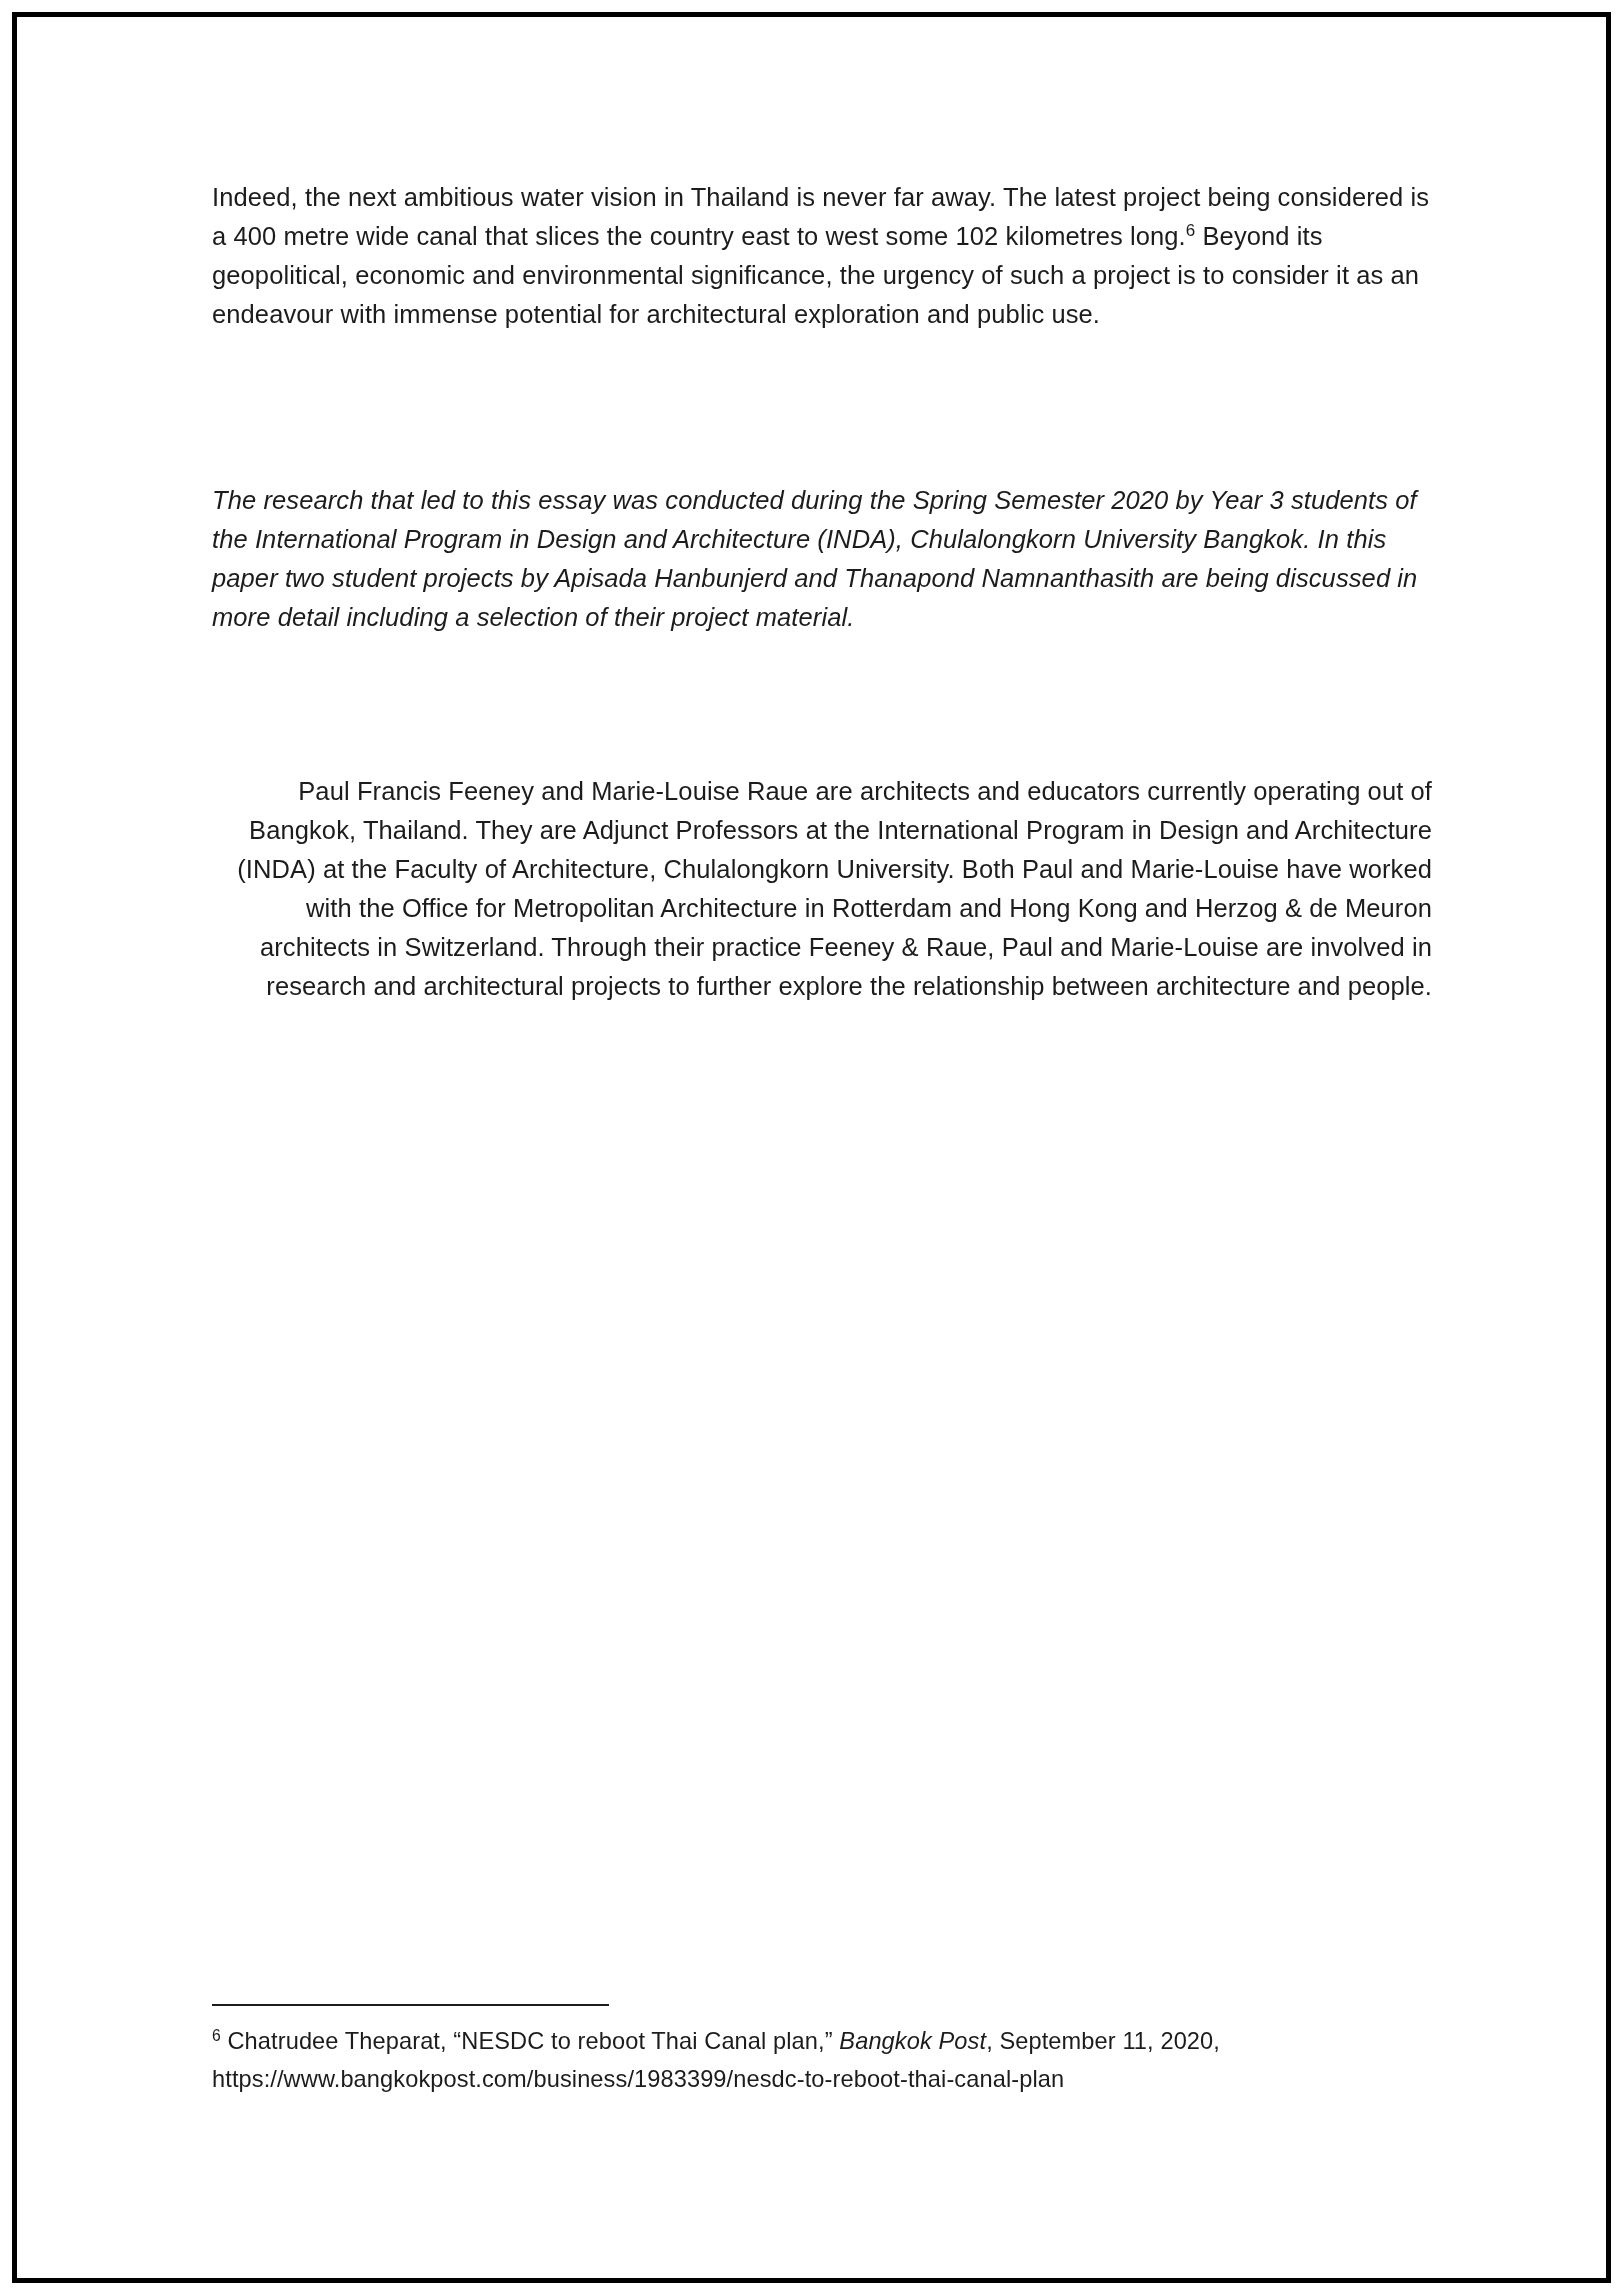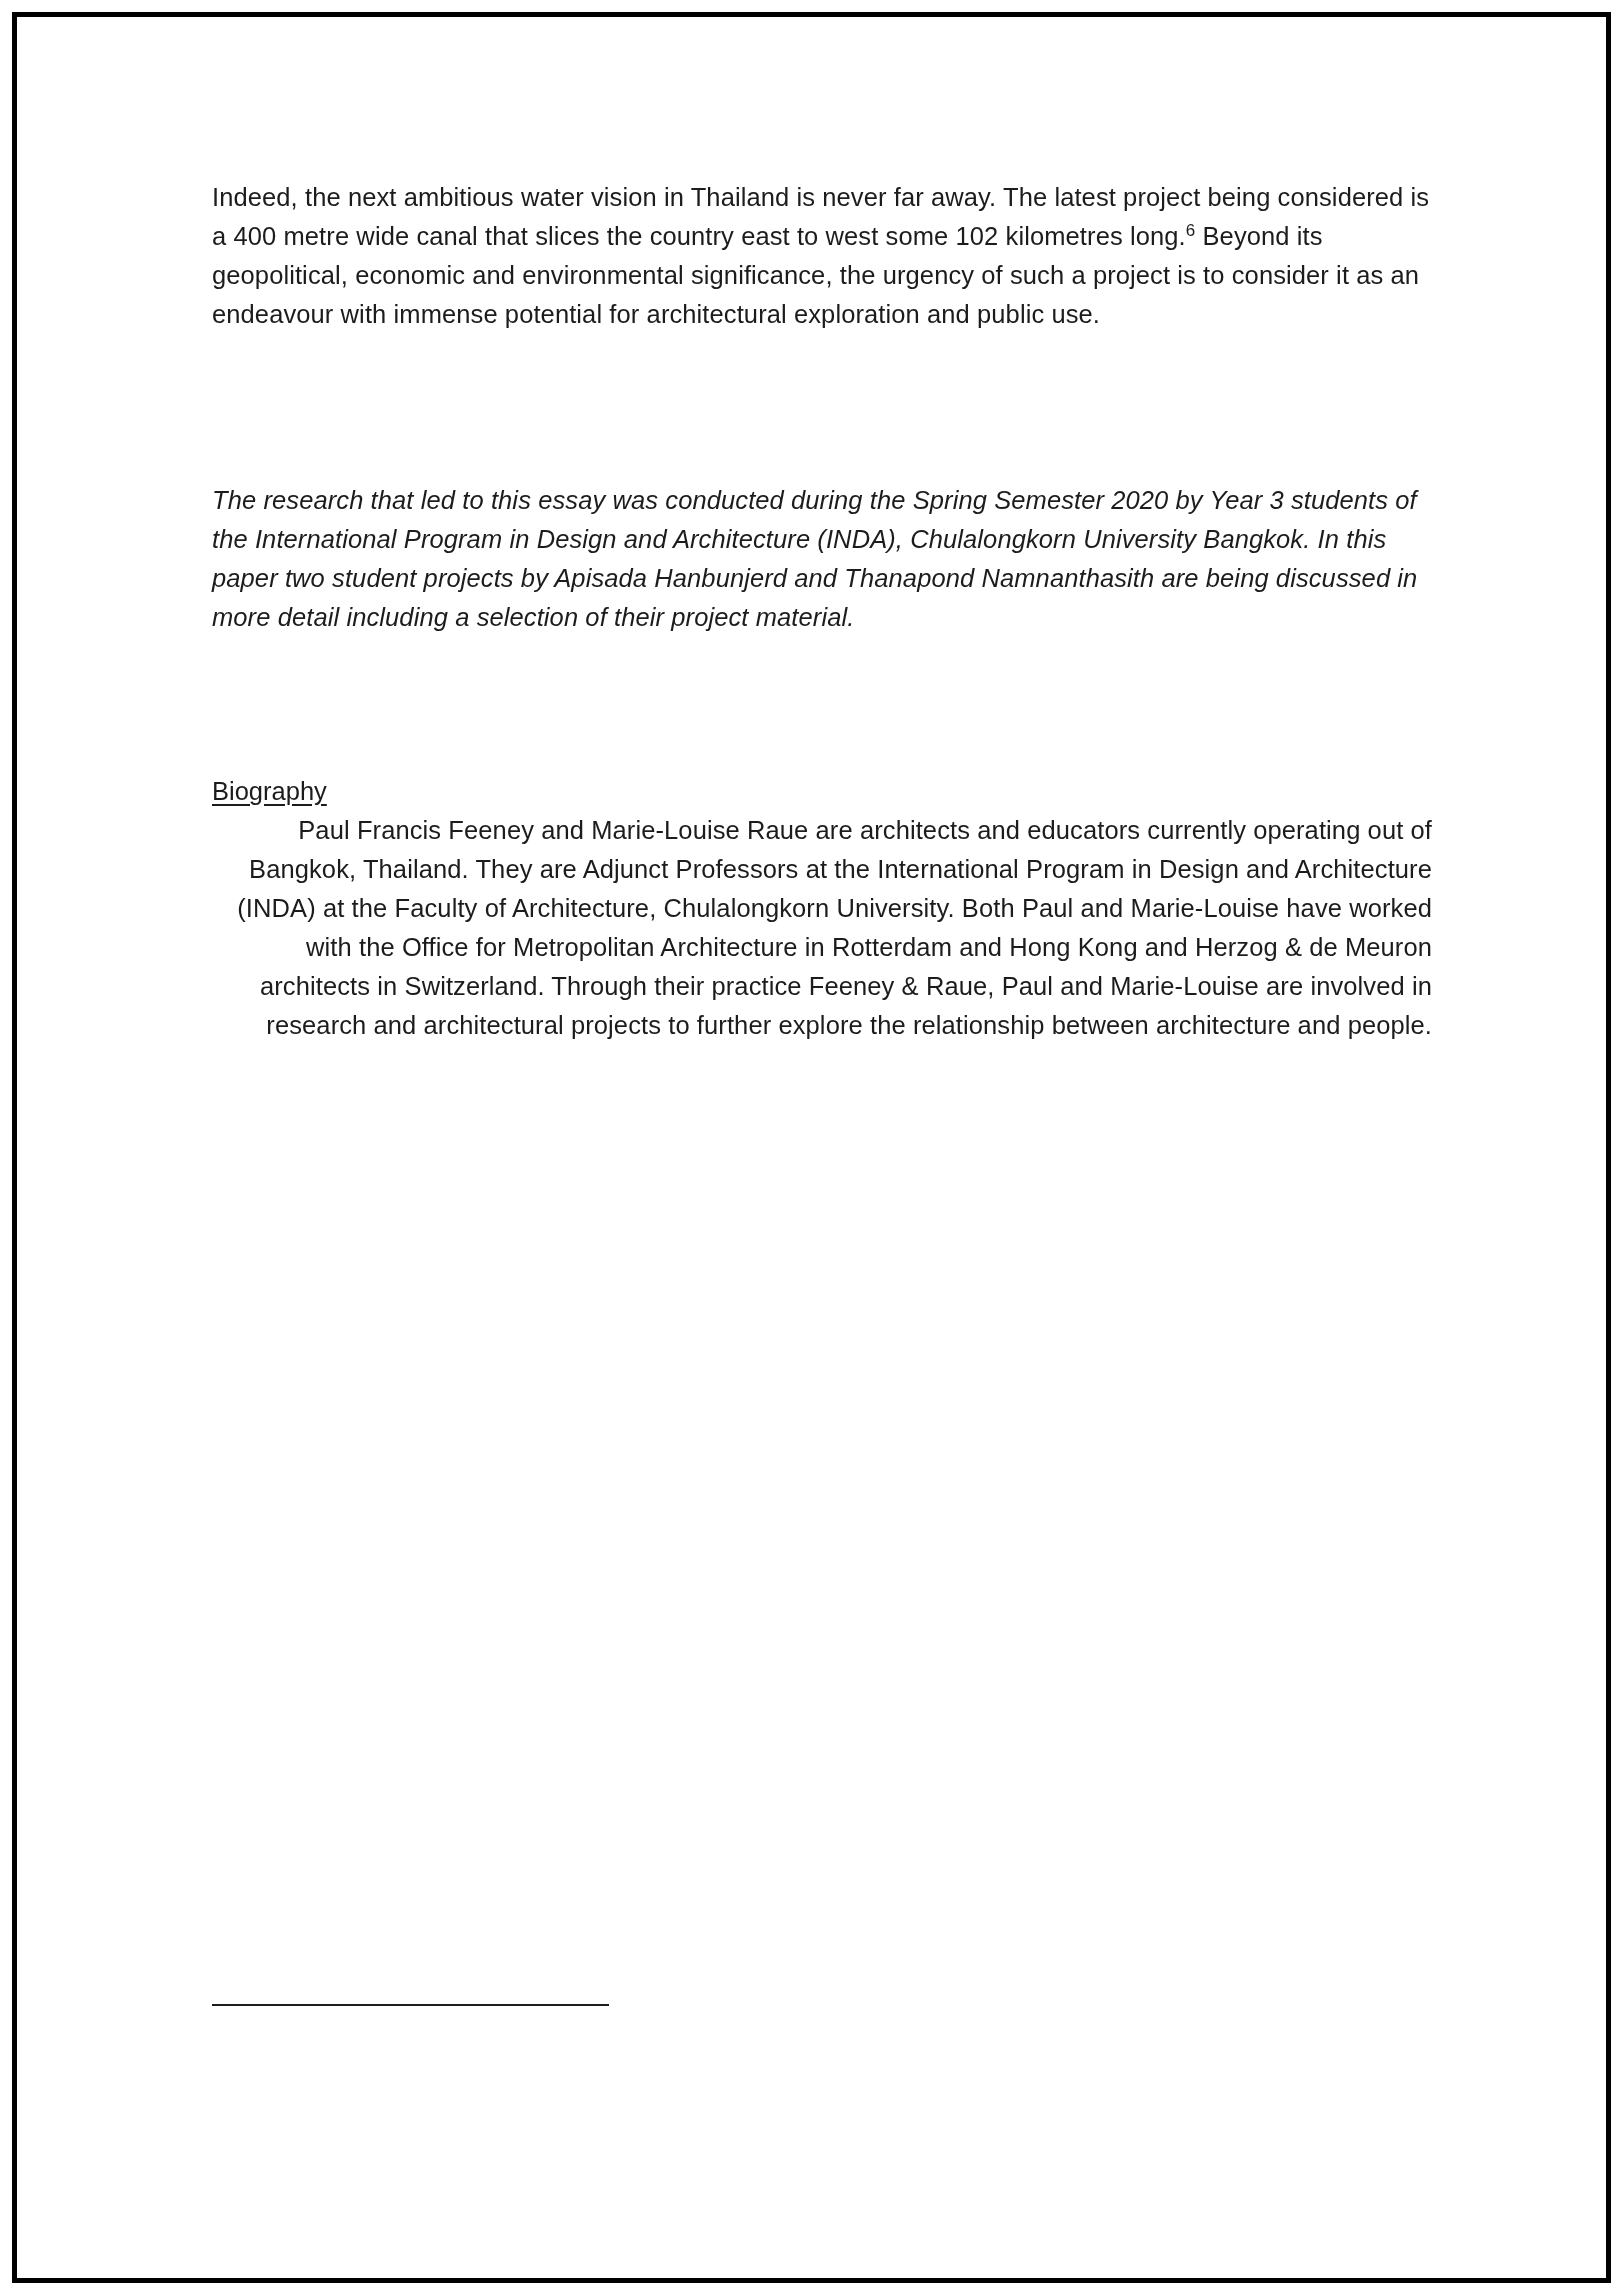--- a/index.html
+++ b/index.html
@@ -88,22 +88,22 @@
 
 <div class="page-frame"></div>
 
 <div class="content">
 
   <p class="block body-text" id="intro-paragraph"><span>Indeed, the next ambitious water vision in Thailand is never far away. The latest project being considered is a 400 metre wide canal that slices the country east to west some 102 kilometres long.</span><sup class="fnref">6</sup><span> Beyond its geopolitical, economic and environmental significance, the urgency of such a project is to consider it as an endeavour with immense potential for architectural exploration and public use.</span></p>
 
   <p class="block body-text" id="research-note">The research that led to this essay was conducted during the Spring Semester 2020 by Year 3 students of the International Program in Design and Architecture (INDA), Chulalongkorn University Bangkok. In this paper two student projects by Apisada Hanbunjerd and Thanapond Namnanthasith are being discussed in more detail including a selection of their project material.</p>
 
   <div class="block" id="biography-section">
-    <p class="bio-heading"><span class="underline">Biography</span></p>
     <p class="body-text bio-body">Paul Francis Feeney and Marie-Louise Raue are architects and educators currently operating out of Bangkok, Thailand. They are Adjunct Professors at the International Program in Design and Architecture (INDA) at the Faculty of Architecture, Chulalongkorn University. Both Paul and Marie-Louise have worked with the Office for Metropolitan Architecture in Rotterdam and Hong Kong and Herzog &amp; de Meuron architects in Switzerland. Through their practice Feeney &amp; Raue, Paul and Marie-Louise are involved in research and architectural projects to further explore the relationship between architecture and people.</p>
   </div>
 
   <div class="block footnote-area">
     <div class="footnote-rule"></div>
+    <p class="footnote"><sup class="fnref">6</sup><span> Chatrudee Theparat, “NESDC to reboot Thai Canal plan,” </span><em>Bangkok Post</em><span>, September 11, 2020,</span> <span>https://www.bangkokpost.com/business/1983399/nesdc-to-reboot-thai-canal-plan</span></p>
   </div>
 
 </div>
 
 
 </body></html>

